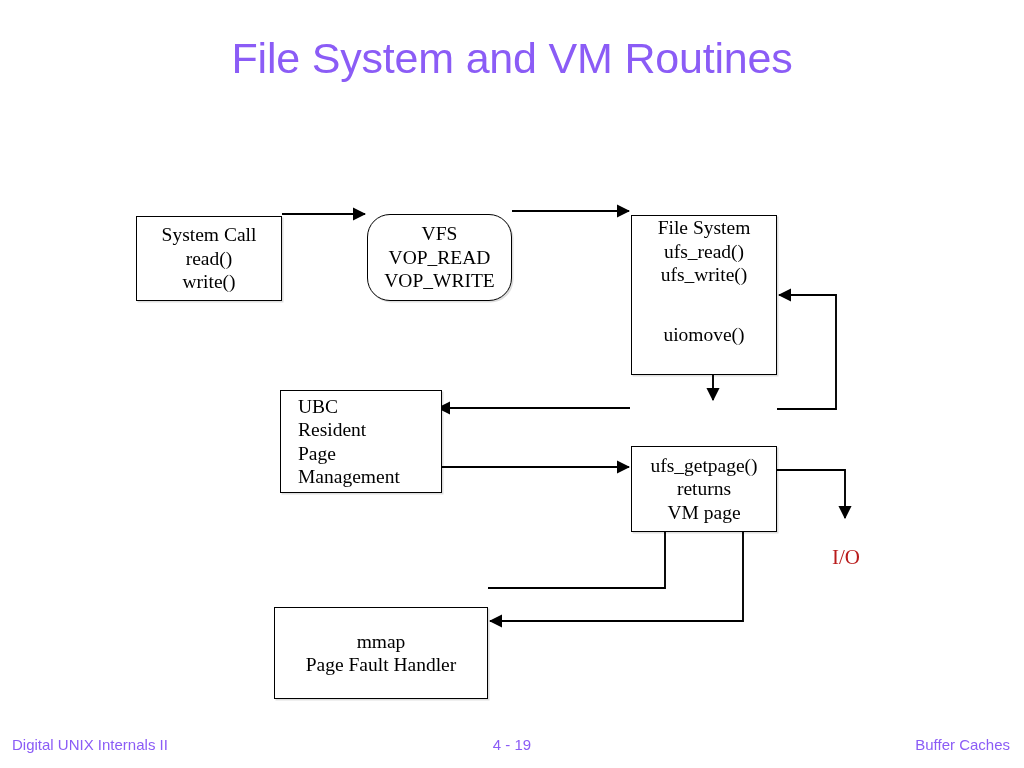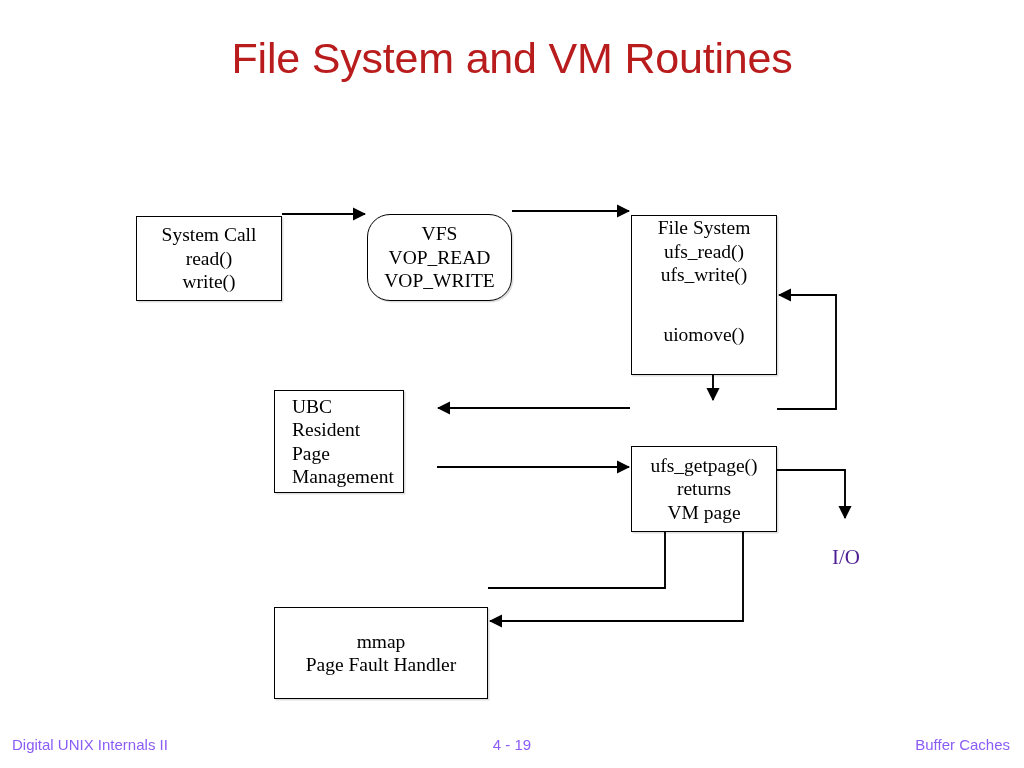--- a/index.html
+++ b/index.html
@@ -20,21 +20,21 @@
   #slide-title {
     position: absolute;
     left: 0;
     top: 34px;
     width: 1024px;
     text-align: center;
     font-family: "Liberation Sans", sans-serif;
     font-size: 43px;
     font-weight: normal;
     letter-spacing: -0.2px;
-    color: #b91c1c;
+    color: #8b5cf6;
     white-space: nowrap;
   }
 
   
   #diagram {
     position: absolute;
     left: 0;
     top: 0;
     width: 1024px;
     height: 720px;
@@ -65,36 +65,36 @@
   }
   .node .line { display: block; white-space: nowrap; }
   .node.center { align-items: center; text-align: center; margin-top: 44px; }
   .node.leftal { align-items: flex-start; text-align: left; padding-left: 17px; }
   .node.topal  { justify-content: flex-start; }
 
   
   #node-syscall    { left: 136px; top: 172px; width: 146px; height: 85px; }
   #node-vfs        { left: 367px; top: 170px; width: 145px; height: 87px; border-radius: 23px; }
   #node-filesystem { left: 631px; top: 171px; width: 146px; height: 160px; padding-top: 0; }
-  #node-ubc        { left: 274px; top: 390px; width: 130px; height: 103px; }
+  #node-ubc        { left: 280px; top: 390px; width: 162px; height: 103px; }
   #node-getpage    { left: 631px; top: 402px; width: 146px; height: 86px; }
   #node-mmap       { left: 274px; top: 563px; width: 214px; height: 92px; }
 
   #node-filesystem .spacer { height: 36px; }
 
   
   #io-label {
     position: absolute;
     left: 800px;
     top: 545px;
     width: 92px;
     text-align: center;
     font-family: "Liberation Serif", serif;
     font-size: 21px;
-    color: #4c1d95;
+    color: #b91c1c;
   }
 
   
   #footer {
     position: absolute;
     left: 0;
     bottom: 0;
     width: 1024px;
     height: 40px;
     font-family: "Liberation Sans", sans-serif;

